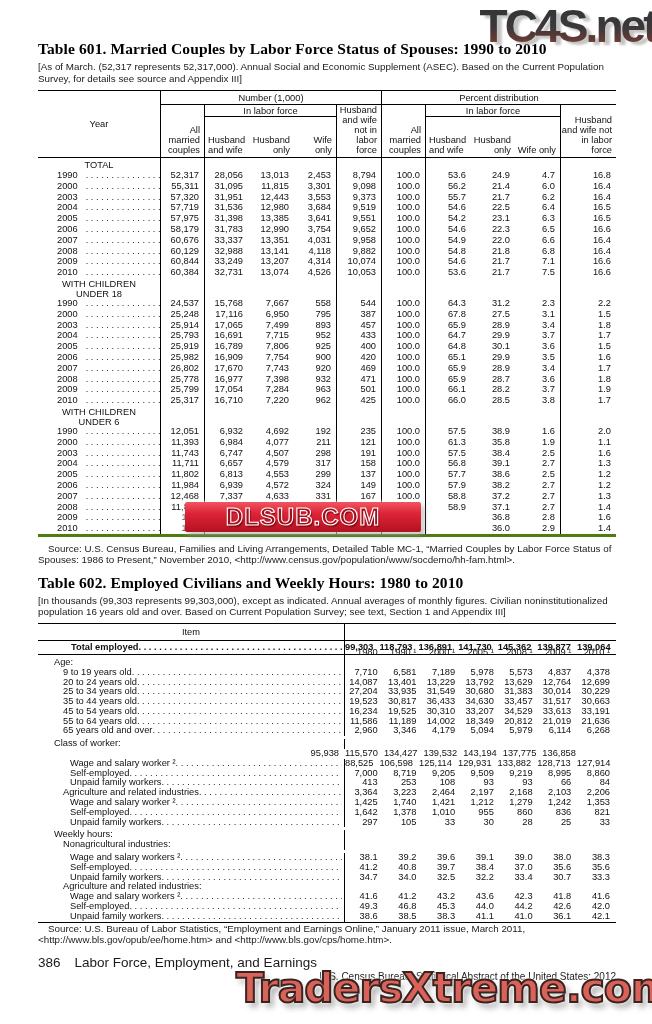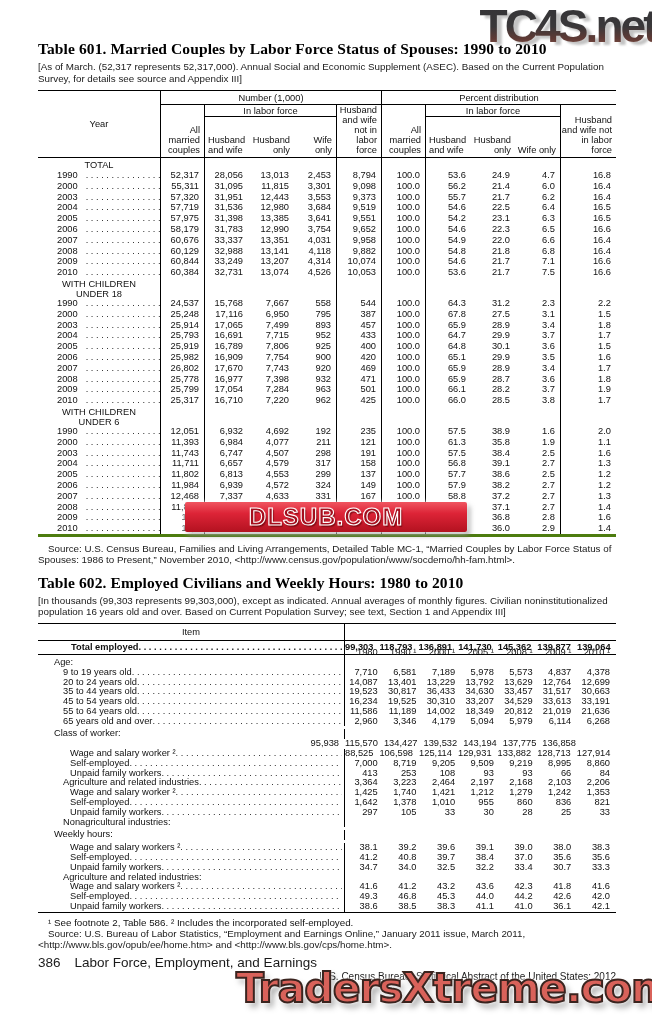--- a/index.html
+++ b/index.html
@@ -89,21 +89,21 @@
   .wm-top{
     position:absolute;top:2px;right:-4px;z-index:6;
     font-family:"Liberation Sans",sans-serif;font-weight:900;
     font-size:47px;line-height:47px;letter-spacing:-3px;
     transform:scaleX(.98);transform-origin:right top;
     background:linear-gradient(180deg,#333336 0%,#3a383a 52%,#5f3a35 78%,#8a564c 100%);
     -webkit-background-clip:text;background-clip:text;color:transparent;
     filter:drop-shadow(5px 3px 1px rgba(155,155,155,.6));
   }
   .wm-mid{
-    position:absolute;left:185px;top:502px;width:282px;height:30px;z-index:6;
+    position:absolute;left:185px;top:502px;width:236px;height:30px;z-index:6;
     background:linear-gradient(180deg,#f05560 0%,#dd2437 38%,#b31220 100%);
     border-radius:2px;
     box-shadow:0 0 5px rgba(255,255,255,.95),3px 4px 5px rgba(110,110,110,.55);
     display:flex;align-items:center;justify-content:center;
   }
   .wm-mid span{
     font-family:"Liberation Sans",sans-serif;font-weight:900;
     font-size:24px;letter-spacing:1px;color:#a50e1d;
     -webkit-text-stroke:1.1px #ffffff;
     text-shadow:1.5px 2px 1px rgba(90,0,5,.55);
@@ -731,20 +731,33 @@
           <div class="val">14,087</div>
           <div class="val">13,401</div>
           <div class="val">13,229</div>
           <div class="val">13,792</div>
           <div class="val">13,629</div>
           <div class="val">12,764</div>
           <div class="val">12,699</div>
         </div>
         <div class="t602-row">
           <div class="lbl">
+            <div class="i1" style="white-space: nowrap;">25 to 34 years old</div>
+            <div class="leader"></div>
+          </div>
+          <div class="val">27,204</div>
+          <div class="val">33,935</div>
+          <div class="val">31,549</div>
+          <div class="val">30,680</div>
+          <div class="val">31,383</div>
+          <div class="val">30,014</div>
+          <div class="val">30,229</div>
+        </div>
+        <div class="t602-row">
+          <div class="lbl">
             <div class="i1" style="white-space: nowrap;">35 to 44 years old</div>
             <div class="leader"></div>
           </div>
           <div class="val">19,523</div>
           <div class="val">30,817</div>
           <div class="val">36,433</div>
           <div class="val">34,630</div>
           <div class="val">33,457</div>
           <div class="val">31,517</div>
           <div class="val">30,663</div>
@@ -893,35 +906,35 @@
             <div class="leader"></div>
           </div>
           <div class="val">297</div>
           <div class="val">105</div>
           <div class="val">33</div>
           <div class="val">30</div>
           <div class="val">28</div>
           <div class="val">25</div>
           <div class="val">33</div>
         </div>
+        <div class="t602-row gap">
+          <div class="lbl">
+            <div class="i0" style="white-space: nowrap;">Weekly hours:</div>
+          </div>
+          <div class="val"></div>
+          <div class="val"></div>
+          <div class="val"></div>
+          <div class="val"></div>
+          <div class="val"></div>
+          <div class="val"></div>
+          <div class="val"></div>
+        </div>
         <div class="t602-row">
           <div class="lbl">
             <div class="i1" style="white-space: nowrap;">Nonagricultural industries:</div>
-          </div>
-          <div class="val"></div>
-          <div class="val"></div>
-          <div class="val"></div>
-          <div class="val"></div>
-          <div class="val"></div>
-          <div class="val"></div>
-          <div class="val"></div>
-        </div>
-        <div class="t602-row gap">
-          <div class="lbl">
-            <div class="i0" style="white-space: nowrap;">Weekly hours:</div>
           </div>
           <div class="val"></div>
           <div class="val"></div>
           <div class="val"></div>
           <div class="val"></div>
           <div class="val"></div>
           <div class="val"></div>
           <div class="val"></div>
         </div>
         <div class="t602-row gap">
@@ -1010,21 +1023,20 @@
           <div class="val">38.5</div>
           <div class="val">38.3</div>
           <div class="val">41.1</div>
           <div class="val">41.0</div>
           <div class="val">36.1</div>
           <div class="val">42.1</div>
         </div>
       </div>
   </div>
 
-  <p class="fnote">¹ See footnote 2, Table 586. ² Includes the incorporated self-employed.</p>
   <p class="src" style="margin-top:0;">Source: U.S. Bureau of Labor Statistics, “Employment and Earnings Online,” January 2011 issue, March 2011, &lt;http://www.bls.gov/opub/ee/home.htm&gt; and &lt;http://www.bls.gov/cps/home.htm&gt;.</p>
 </div>
 
 <div class="footer-line">
   <span class="pg">386</span><span>Labor Force, Employment, and Earnings</span>
 </div>
 <div class="credit-line">U.S. Census Bureau, Statistical Abstract of the United States: 2012</div>
 
 <div class="wm-top">TC4S.net</div>
 <div class="wm-mid">

